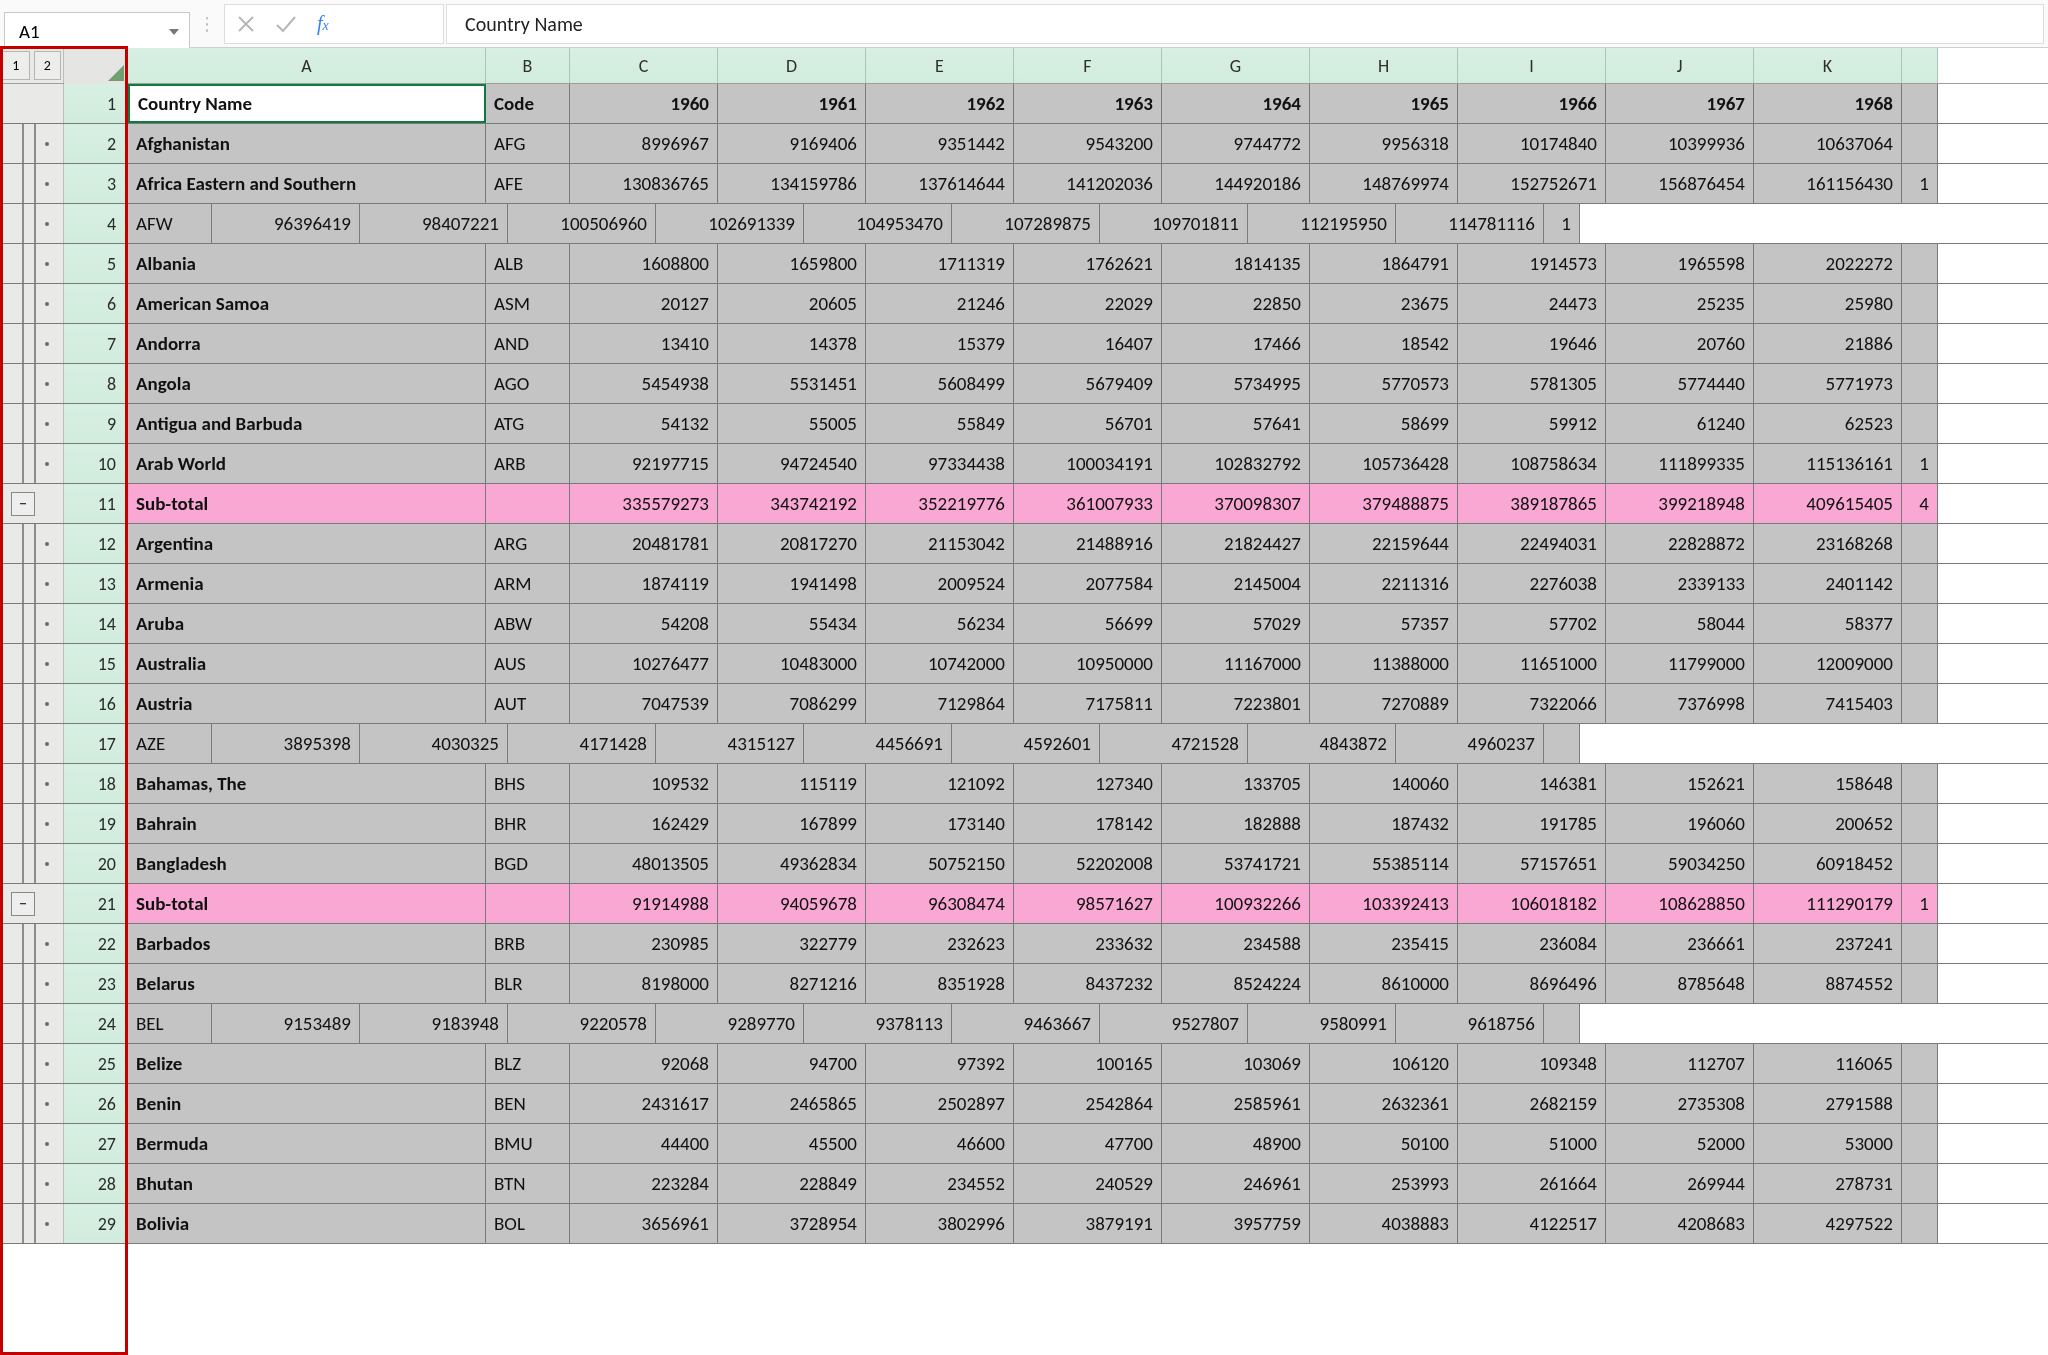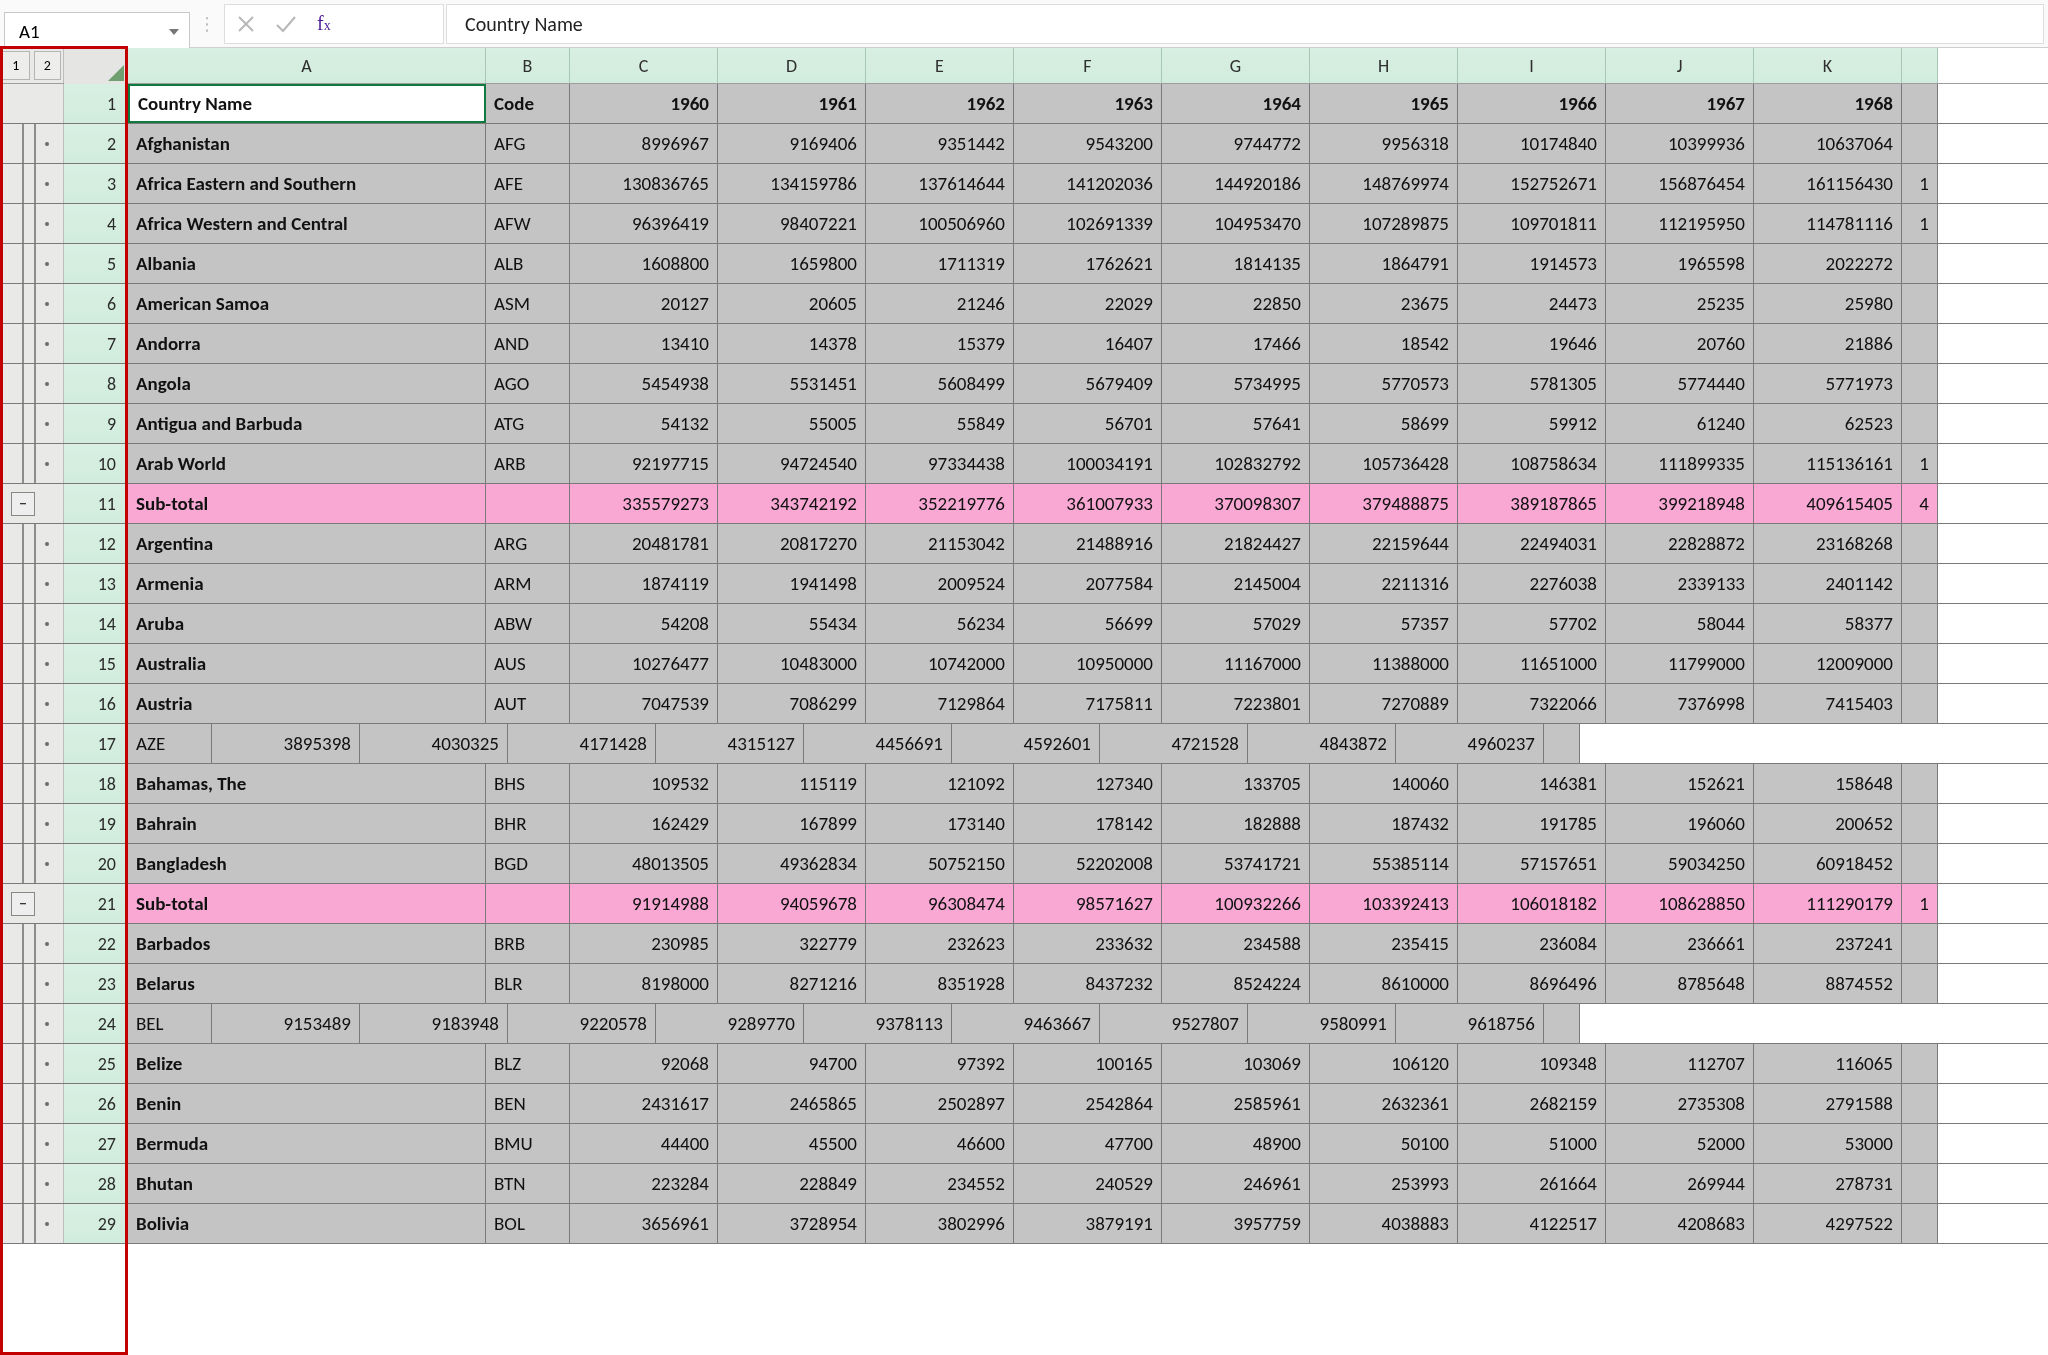--- a/index.html
+++ b/index.html
@@ -52,23 +52,24 @@
       gap: 20px;
       padding: 0 12px;
       width: 220px;
       height: 40px;
       border: 1px solid #ddd;
       background: #fff;
       color: #aaa;
     }
     .fx-icons svg { display:block; }
     .fx-label {
+      font-style: italic;
       font-family: "Times New Roman", serif;
       font-size: 20px;
-      color: #4c1d95;
+      color: #3b82f6;
       padding-right: 6px;
     }
     .formula-input {
       flex: 1;
       height: 40px;
       border: 1px solid #ddd;
       background: #fff;
       display: flex;
       align-items: center;
       padding: 0 18px;
@@ -348,21 +349,20 @@
         <div class="cell num c-K">161156430</div>
         <div class="cell num c-L">1</div>
       </div>
       <div class="row">
         <div class="outline-gutter">
           <div class="vert"></div>
           <div class="vert2"></div>
           <div class="dot"></div>
         </div>
         <div class="row-head">4</div>
-        <div class="cell bold c-A">Africa Western and Central</div>
         <div class="cell c-B">AFW</div>
         <div class="cell num c-C">96396419</div>
         <div class="cell num c-D">98407221</div>
         <div class="cell num c-E">100506960</div>
         <div class="cell num c-F">102691339</div>
         <div class="cell num c-G">104953470</div>
         <div class="cell num c-H">107289875</div>
         <div class="cell num c-I">109701811</div>
         <div class="cell num c-J">112195950</div>
         <div class="cell num c-K">114781116</div>

